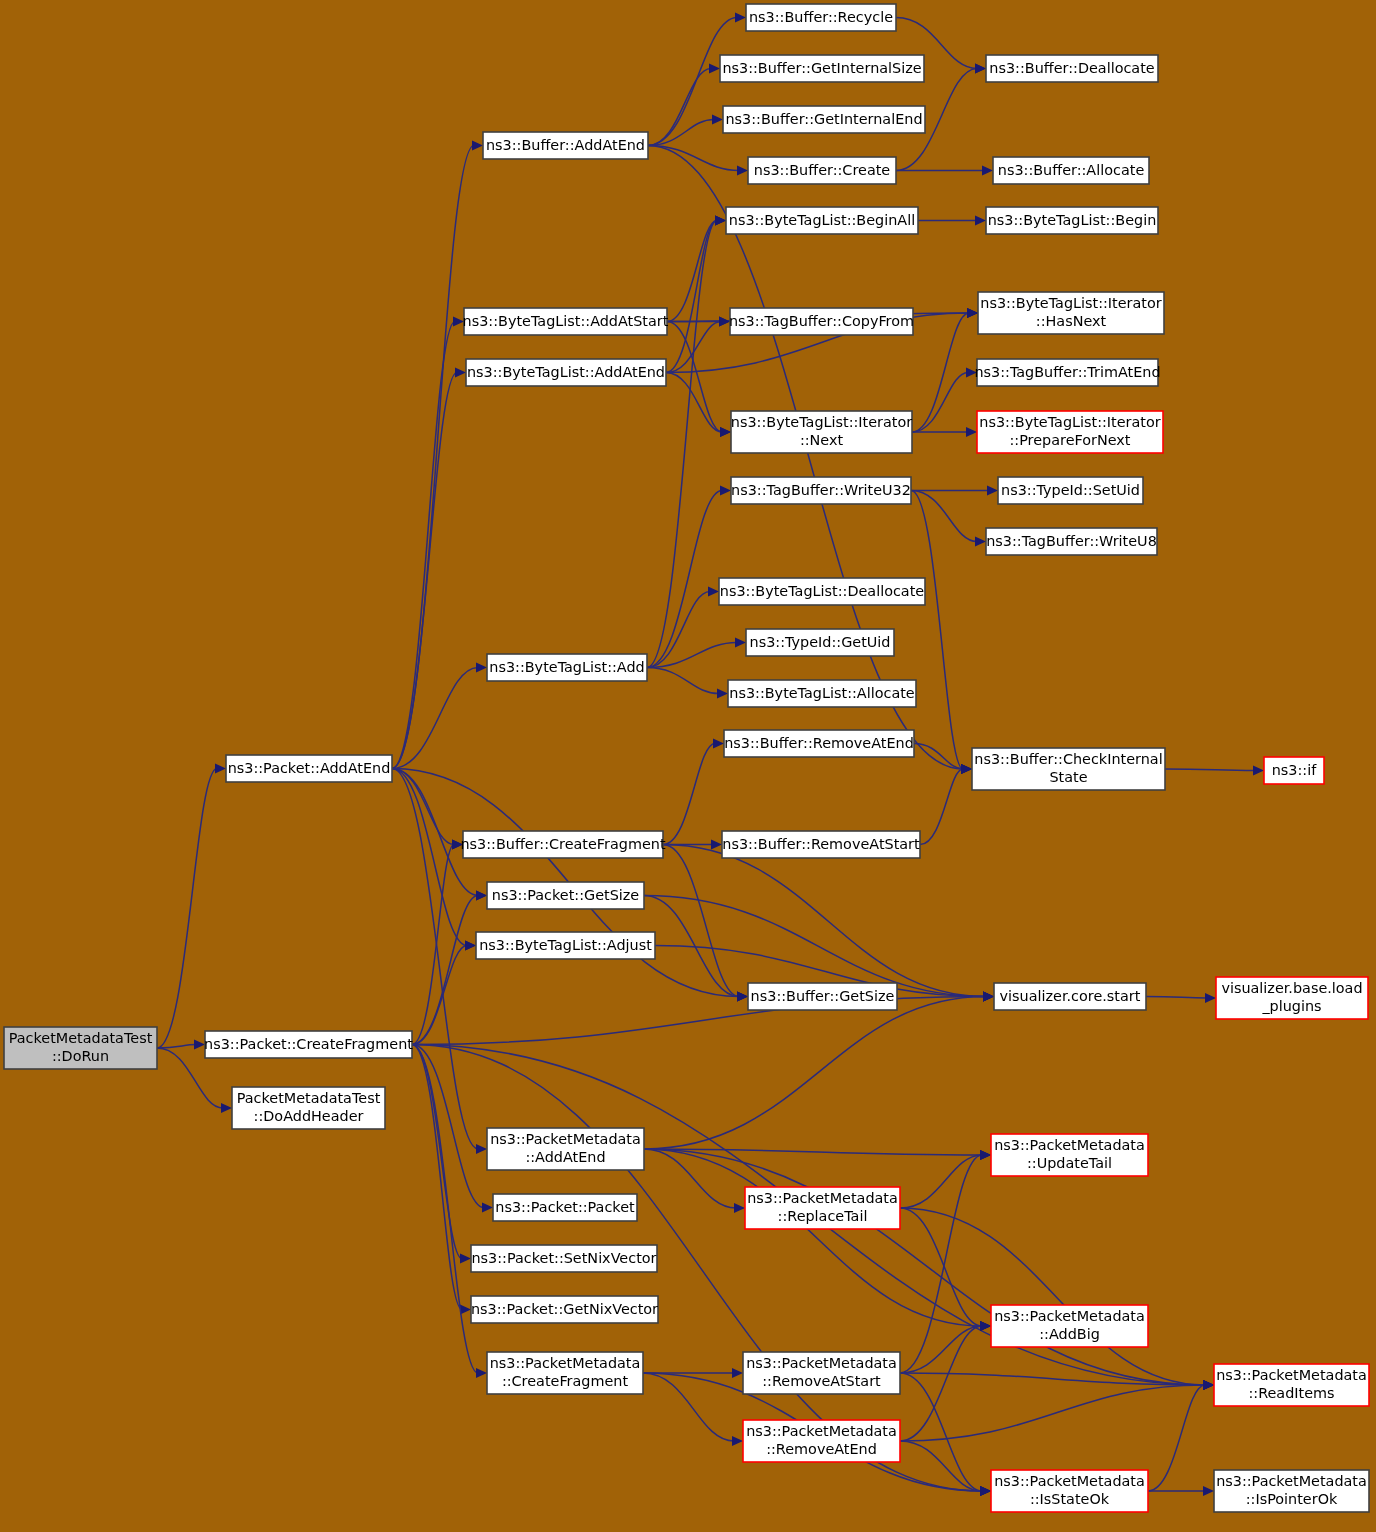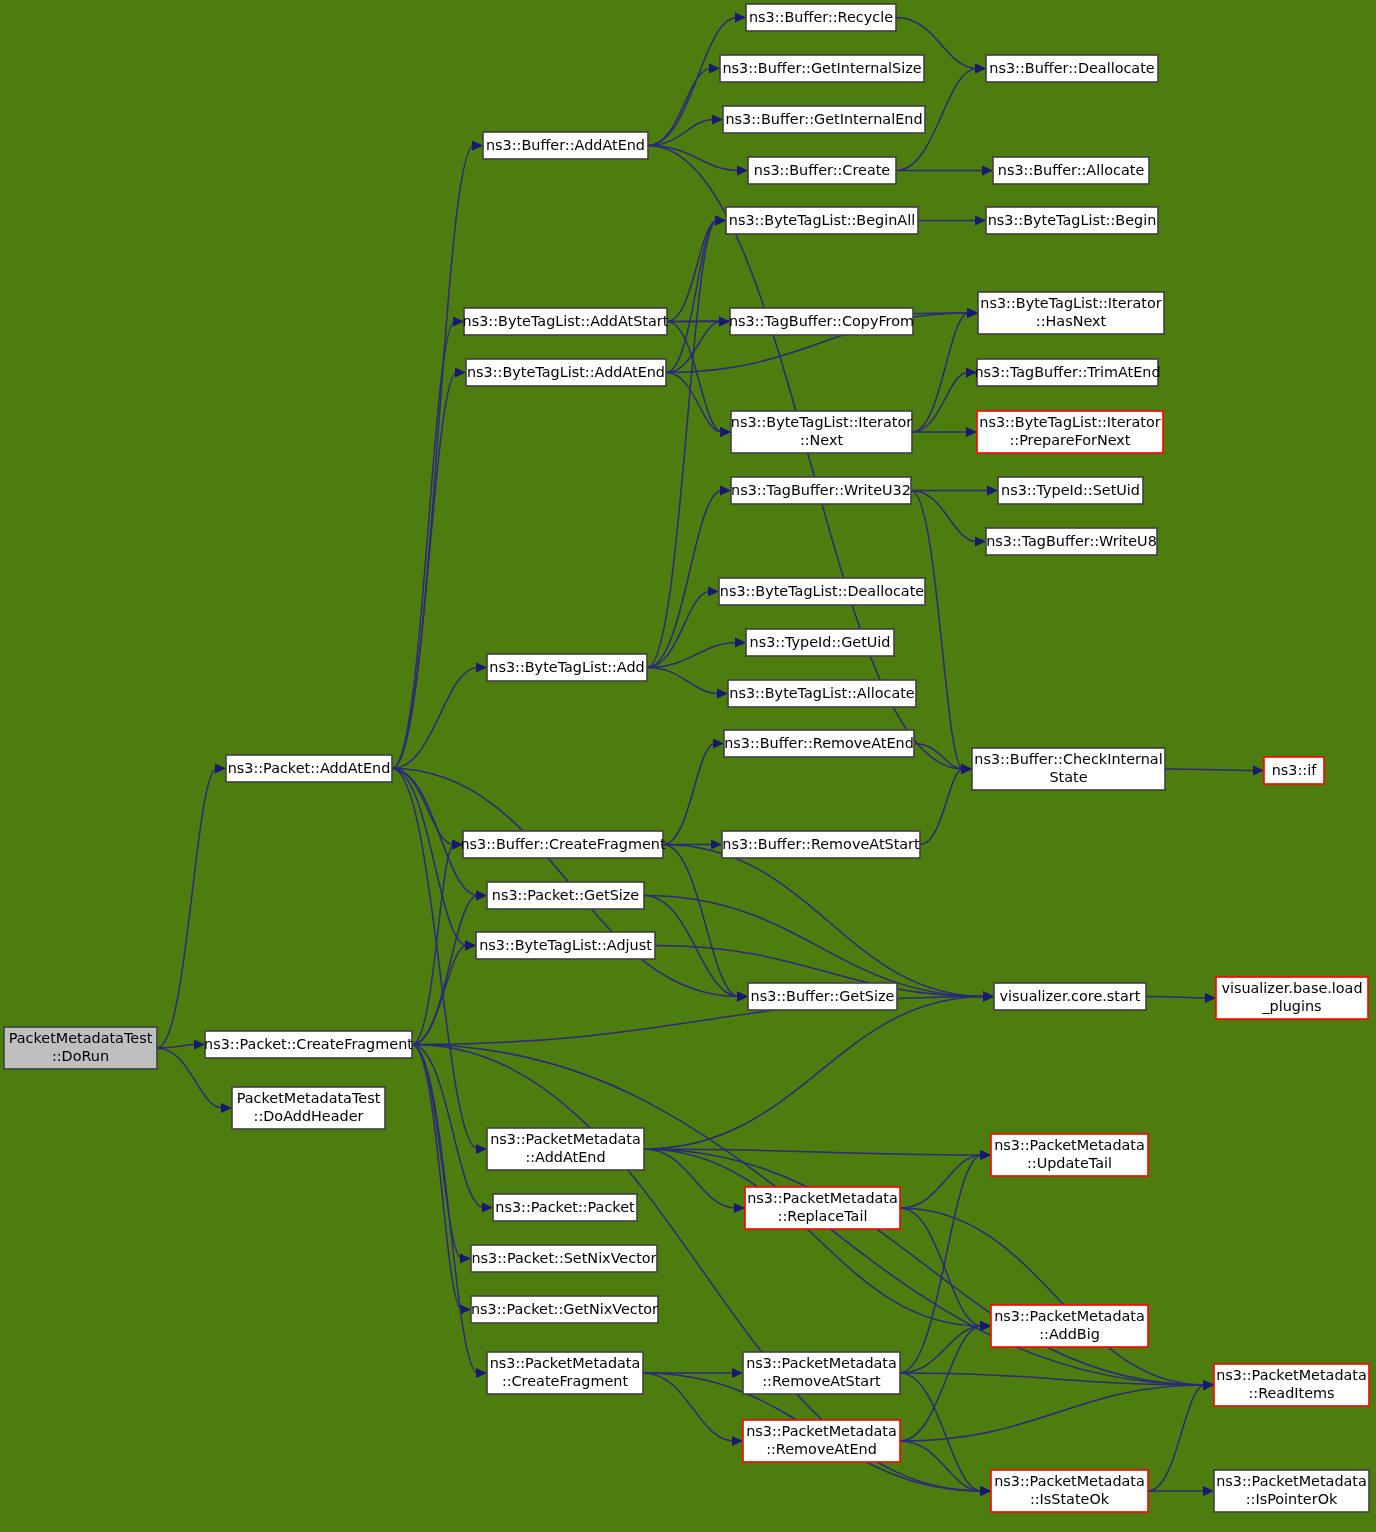--- a/index.html
+++ b/index.html
@@ -1,17 +1,17 @@
 <!DOCTYPE html>
 <html><head>
 <meta charset="utf-8">
 <style>
   html,body{margin:0;padding:0;background:#ffffff;}
   body{font-family:"DejaVu Sans","Liberation Sans",sans-serif;}
-  #graph-root{position:relative;width:1376px;height:1532px;background:#4d7c0f;overflow:hidden;}
+  #graph-root{position:relative;width:1376px;height:1532px;background:#a16207;overflow:hidden;}
   svg#callgraph{position:absolute;left:0;top:0;width:1376px;height:1532px;}
   .node-rect{fill:#ffffff;stroke:#404040;stroke-width:1.6;}
   .node-rect.red{stroke:#ff0000;stroke-width:1.6;}
   .node-rect.root{fill:#bfbfbf;stroke:#404040;stroke-width:1.6;}
   .node-label{font-family:"DejaVu Sans","Liberation Sans",sans-serif;font-size:14.4px;fill:#000000;text-anchor:middle;dominant-baseline:middle;}
   .edge{fill:none;stroke:#2a2a7a;stroke-width:1.5;}
   .arrowhead{fill:#191970;stroke:none;}
 </style>
 </head>
 <body>

